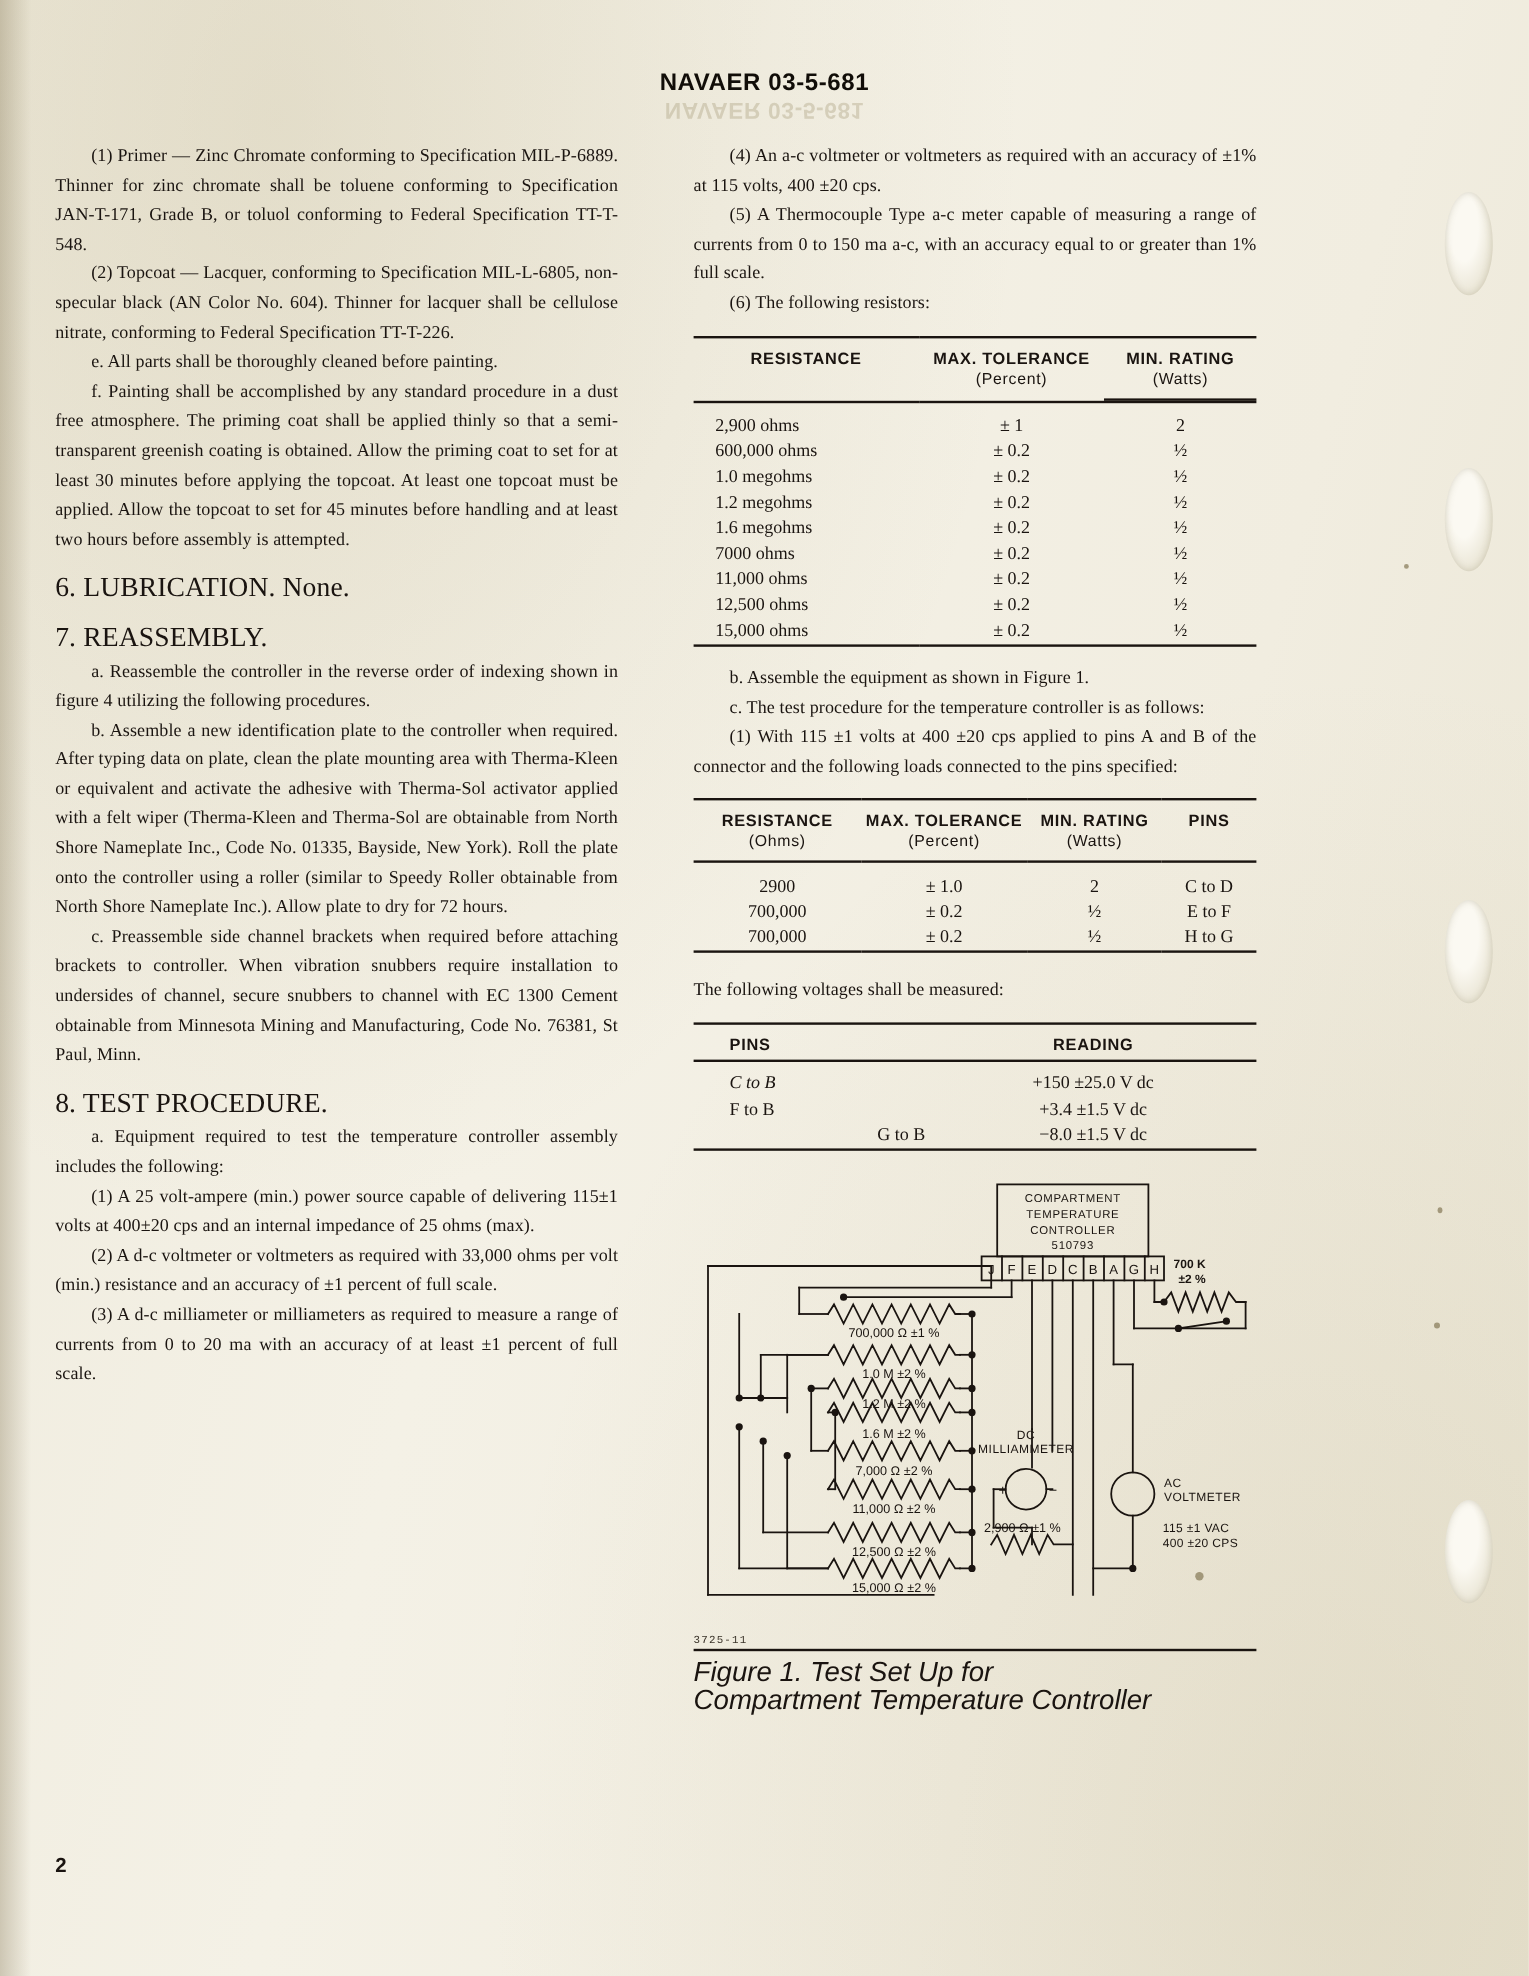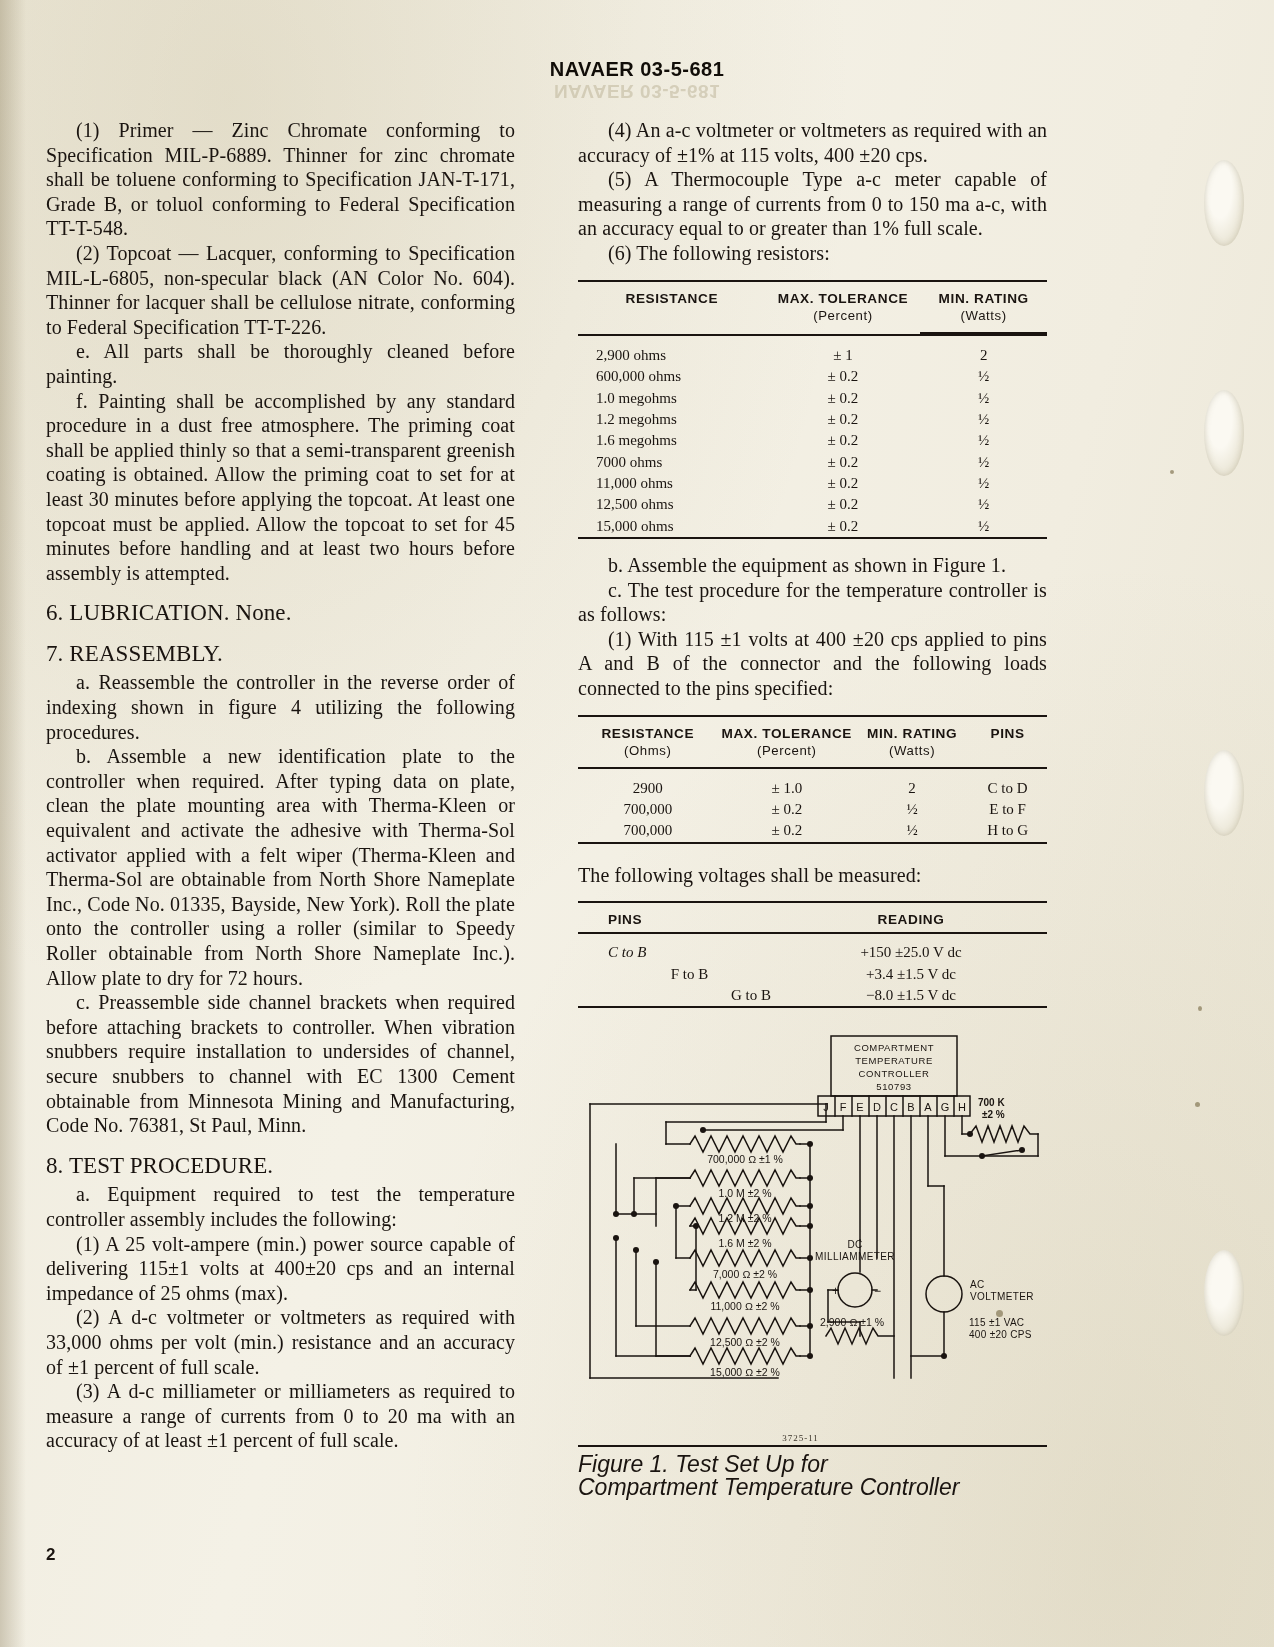--- a/index.html
+++ b/index.html
@@ -46,21 +46,21 @@
     color:rgba(160,150,115,0.34);
     transform:scaleY(-1);
   }
 
   .col{ position:absolute; top:118px; width:469px; }
   .col-left{ left:46px; }
   .col-right{ left:578px; }
 
   p.body{
     margin:0 0 0 0;
-    font-size:20px;
+    font-size:15px;
     line-height:24.6px;
     text-align:justify;
     text-indent:30px;
     letter-spacing:.1px;
   }
   p.noind{ text-indent:0; }
   p.head{
     text-indent:0;
     margin-top:16px;
     margin-bottom:4px;
@@ -107,25 +107,24 @@
     width:100%;
   }
   .figcap{
     font-family:"Liberation Sans", sans-serif;
     font-style:italic; font-weight:normal;
     font-size:23px; text-align:left;
     line-height:23px;
     margin-top:6px;
   }
   .fignum{
-    font-family:Liberation Serif, serif;
+    font-family:Liberation Mono, monospace;
     font-size:9px; color:#3a3329;
-    text-align:center; letter-spacing:1px;
+    text-align:left; letter-spacing:1px;
     margin-right:24px;
-    margin-top:23px;
   }
   svg text{ font-family:"Liberation Sans", sans-serif; }
 
   .pageno{
     position:absolute; left:46px; top:1545px;
     font-family:"Liberation Sans", sans-serif;
     font-weight:bold; font-size:17px;
   }
 </style>
 </head>
@@ -315,21 +314,21 @@
       <tr>
           <td colspan="2" style="height:8px;padding:0;"></td>
         </tr>
     </thead>
     <tbody>
       <tr>
           <td style="text-align:left;padding-left:30px;font-style:italic;">C to B</td>
           <td>+150 ±25.0 V dc</td>
         </tr>
       <tr>
-          <td style="text-align:center;padding-left:30px;">F to B</td>
+          <td style="text-align:left;padding-left:30px;">F to B</td>
           <td>+3.4 ±1.5 V dc</td>
         </tr>
       <tr>
           <td class="hline" style="text-align:right;padding-left:30px;">G to B</td>
           <td class="hline">−8.0 ±1.5 V dc</td>
         </tr>
     </tbody>
   </table>
 
   <div class="figwrap">

